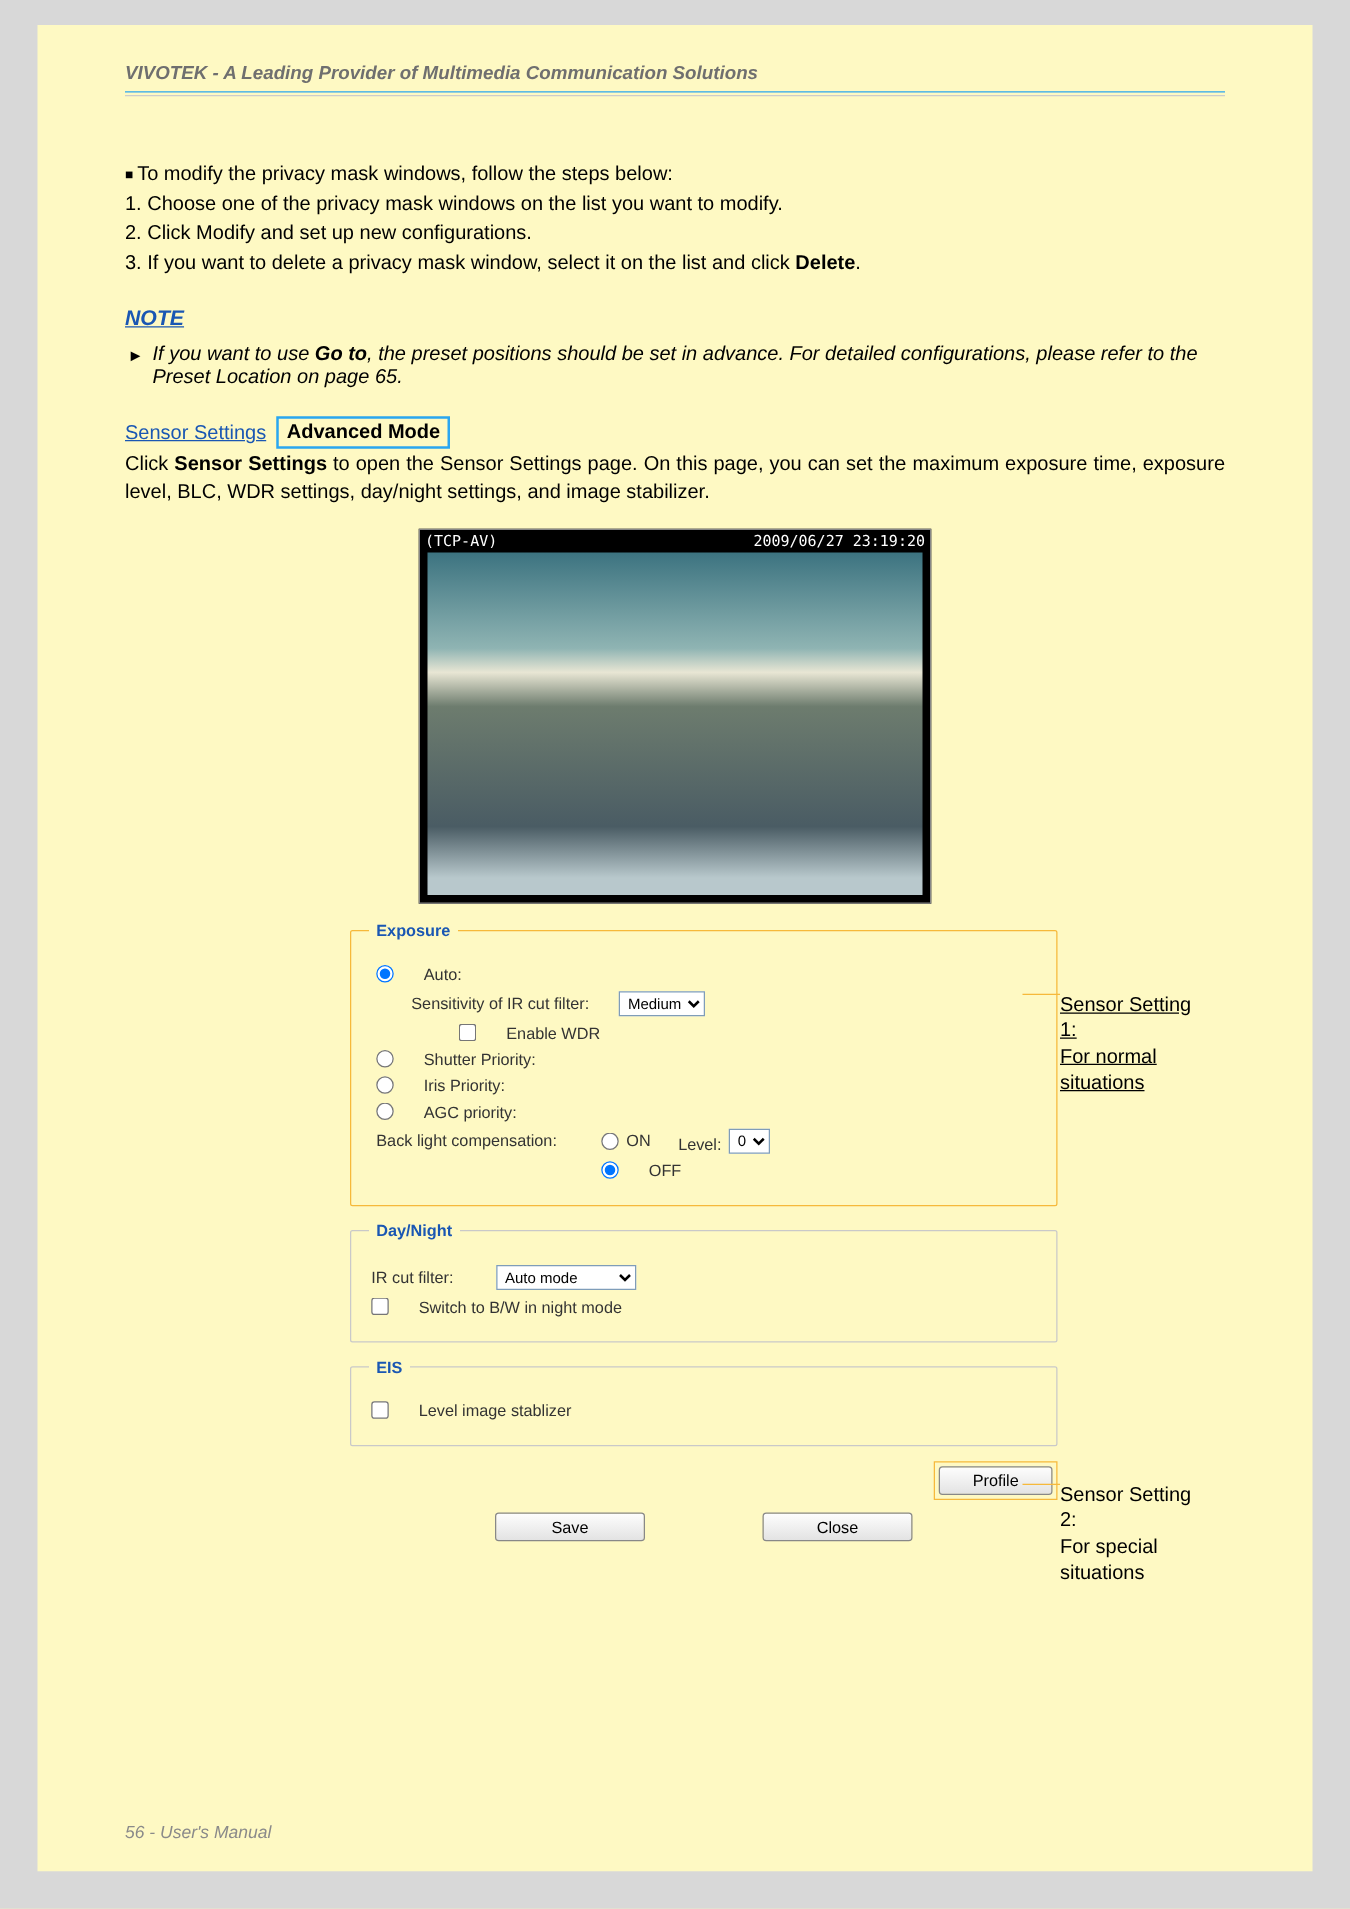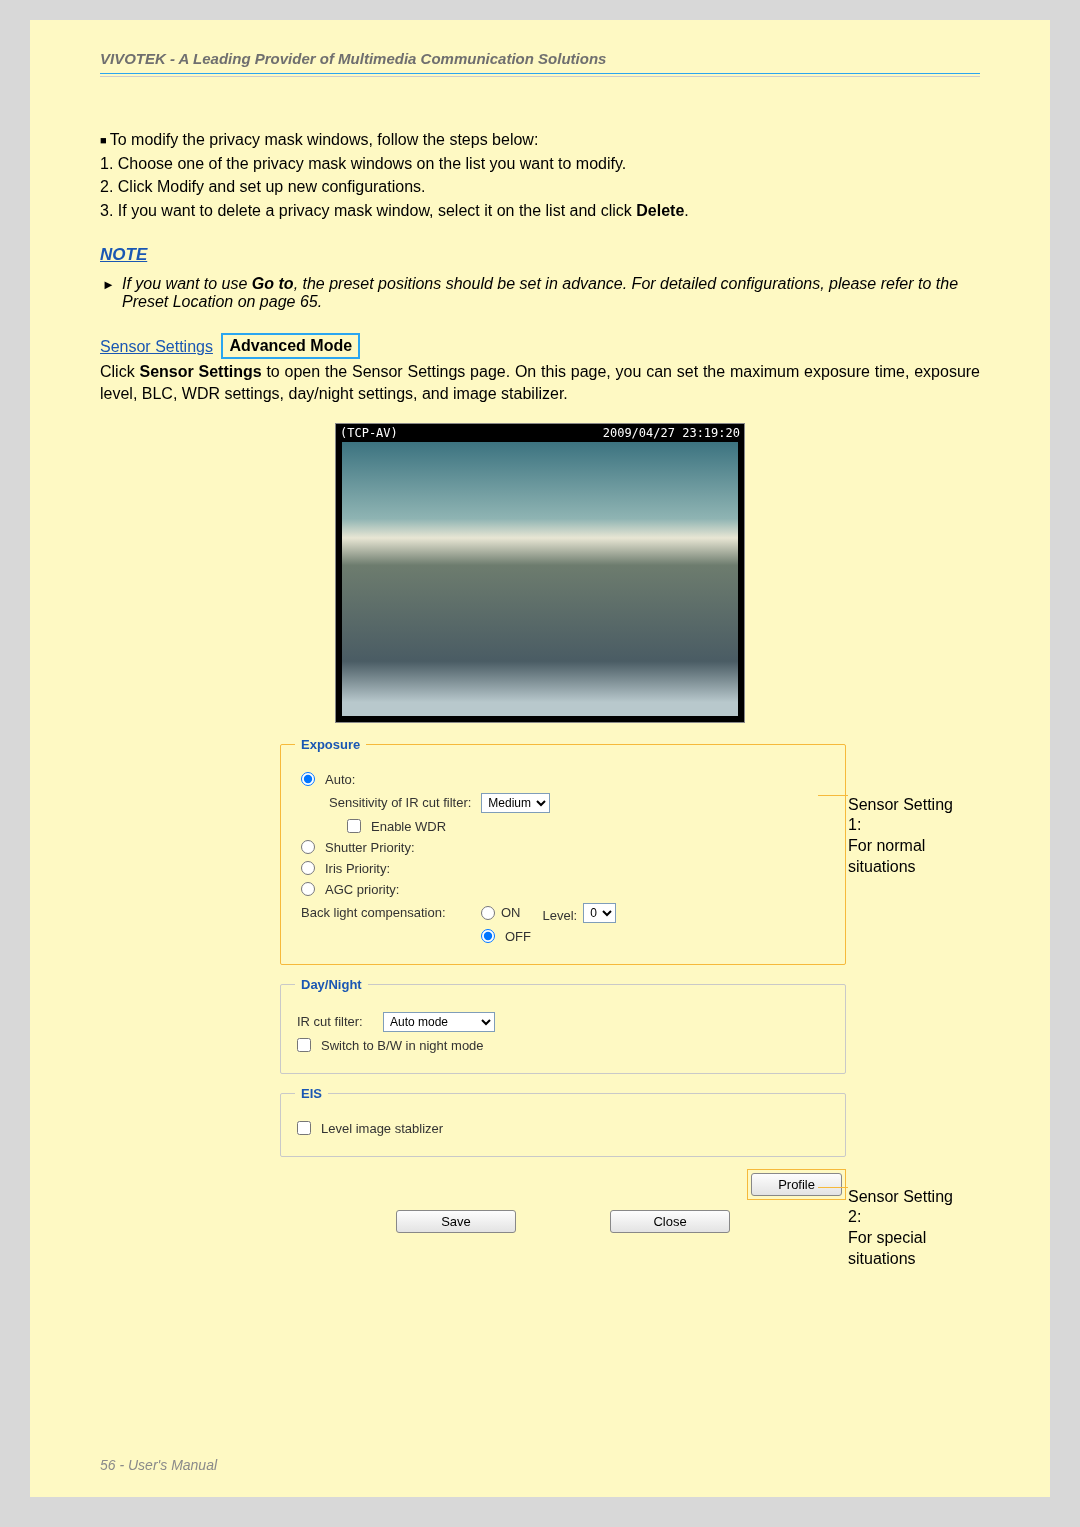--- a/index.html
+++ b/index.html
@@ -19,23 +19,23 @@
   .screenshot-block { margin: 18px auto 14px auto; width: 500px; }
   .video-preview { background: #000; width: 410px; height: 300px; border: 1px solid #888; position: relative; margin: 0 auto; }
   .video-label { position: absolute; top: 2px; left: 4px; color: #fff; font-size: 12px; font-family: monospace; }
   .video-time { position: absolute; top: 2px; right: 4px; color: #fff; font-size: 12px; font-family: monospace; }
   .video-scene { position:absolute; inset:18px 6px 6px 6px; background: linear-gradient(to bottom, #3c7380 0%, #8fb4b3 28%, #e8e6d4 35%, #6d7c6e 45%, #4a5c64 80%, #b8c8cc 95%); }
   .panel-row { display: flex; align-items: flex-start; gap: 20px; margin: 0 25px 0 180px; }
   .panel-col { flex: 0 0 566px; }
   fieldset.grp { border: 1px solid #c9c9c9; border-radius: 2px; padding: 14px 14px 14px 14px; margin-bottom: 12px; font-size: 14px; color: #333; position:relative; }
   fieldset.grp legend { color: #1a57b3; font-weight: bold; padding: 0 6px; font-size: 13px; position:relative;margin-top:44px; }
   fieldset.active { border: 1px solid #f6b93b; }
-  .row { margin: 6px 0 6px 6px; display: flex; align-items: center; gap: 10px; font-size:13px; color:#333; }
+  .row { margin: 6px 0 6px 6px; display: flex; align-items: center; gap: 24px; font-size:13px; color:#333; }
   .row.indent { margin-left: 34px; }
-  .row.indent2 { margin-left: 52px; }
+  .row.indent2 { margin-left: 72px; }
   input[type=radio], input[type=checkbox] { width:14px; height:14px; }
   select.sel { font-size: 12px; padding: 1px 2px; border:1px solid #7f9db9; background:#fff; }
   .blc-row { align-items: center; gap: 22px; }
   .btn { background: linear-gradient(#fdfdfd,#e3e3e3); border: 1px solid #888; border-radius: 3px; padding: 3px 18px; font-size: 13px; font-family: inherit; cursor:pointer; }
   .profile-row { display:flex; justify-content:flex-end; margin-bottom:10px; }
   .profile-box { border:1px solid #f6b93b; padding:3px; }
   .save-row { display:flex; justify-content:center; gap:94px; }
   .callout-col { flex: 1; font-size: 16px; color:#000; position:relative; }
   .callout { position:absolute; line-height:1.3; }
   .callout .lead { border-bottom: 1px solid #f6b93b; display:block; width: 30px; margin-bottom:-1px; margin-left:-30px; }
@@ -68,21 +68,21 @@
       <a href="#" class="sensor-link">Sensor Settings</a>
       <span class="adv-badge">Advanced Mode</span>
     </div>
     <p class="after-link">
       <span>Click </span><b>Sensor Settings</b><span> to open the Sensor Settings page. On this page, you can set the maximum exposure time, exposure level,  BLC, WDR settings, day/night settings, and image stabilizer.</span>
     </p>
 
     <div class="screenshot-block">
       <div class="video-preview">
         <span class="video-label">(TCP-AV)</span>
-        <span class="video-time">2009/04/27 23:19:20</span>
+        <span class="video-time">2009/06/27 23:19:20</span>
         <div class="video-scene"></div>
       </div>
     </div>
 
     <div class="panel-row">
       <div class="panel-col">
 
         <fieldset class="grp active">
           <legend>Exposure</legend>
           <div class="row">
@@ -157,21 +157,21 @@
             <button class="btn" style="padding:3px 26px">Profile</button>
           </span>
         </div>
         <div class="save-row">
           <button class="btn" style="min-width:120px">Save</button>
           <button class="btn" style="min-width:120px">Close</button>
         </div>
       </div>
 
       <div class="callout-col">
-        <div class="callout" style="top:58px;left:-18px;">
+        <div class="callout" style="top:58px;left:-18px;text-decoration:underline;">
           <span class="lead"></span>
           <span>Sensor Setting 1:</span><br>
           <span>For normal situations</span>
         </div>
         <div class="callout" style="top:450px;left:-18px;">
           <span class="lead"></span>
           <span>Sensor Setting 2:</span><br>
           <span>For special situations</span>
         </div>
       </div>

